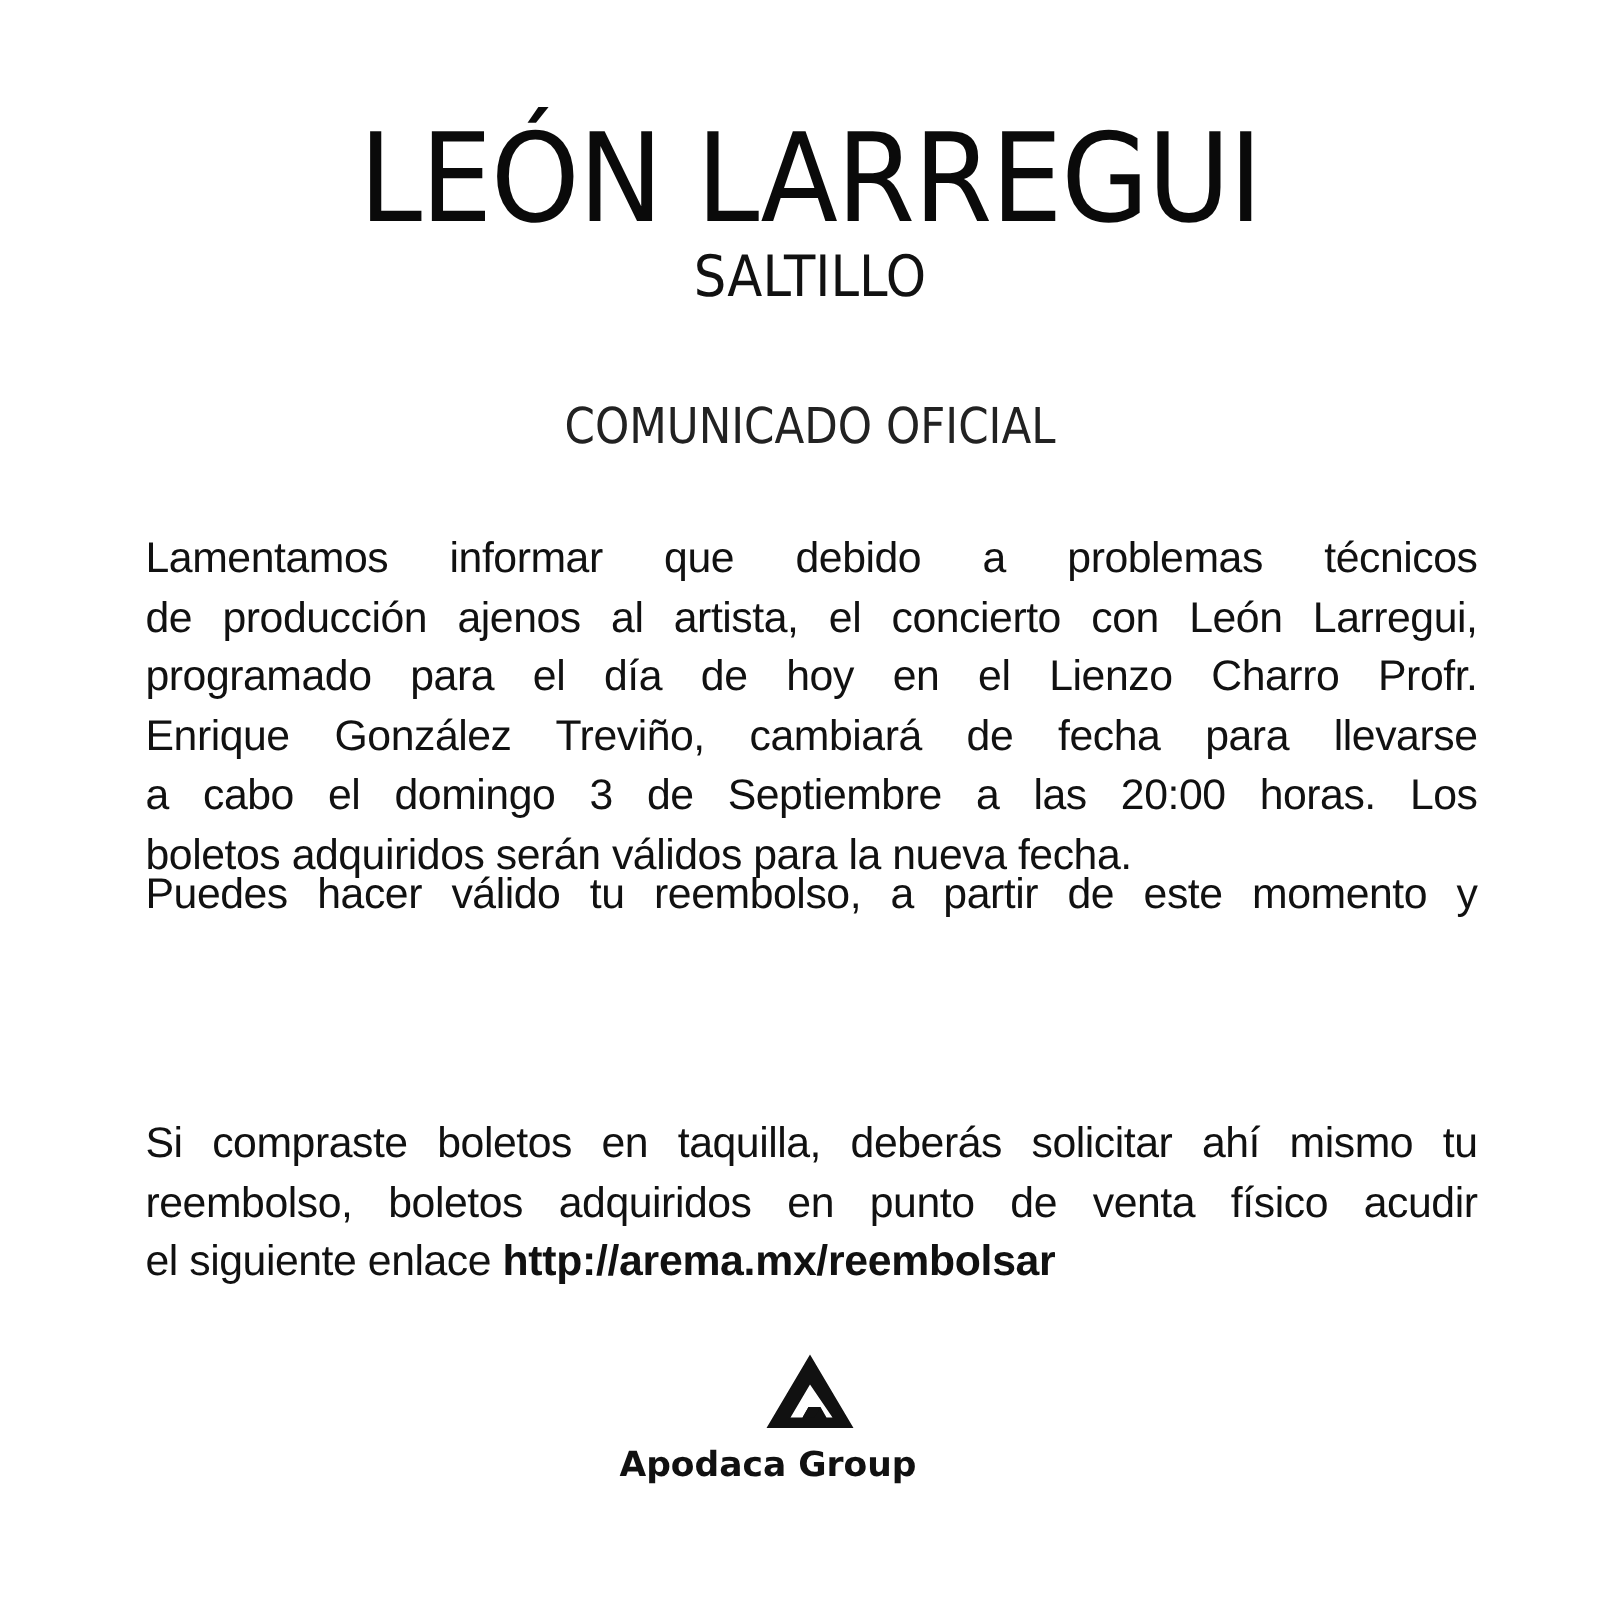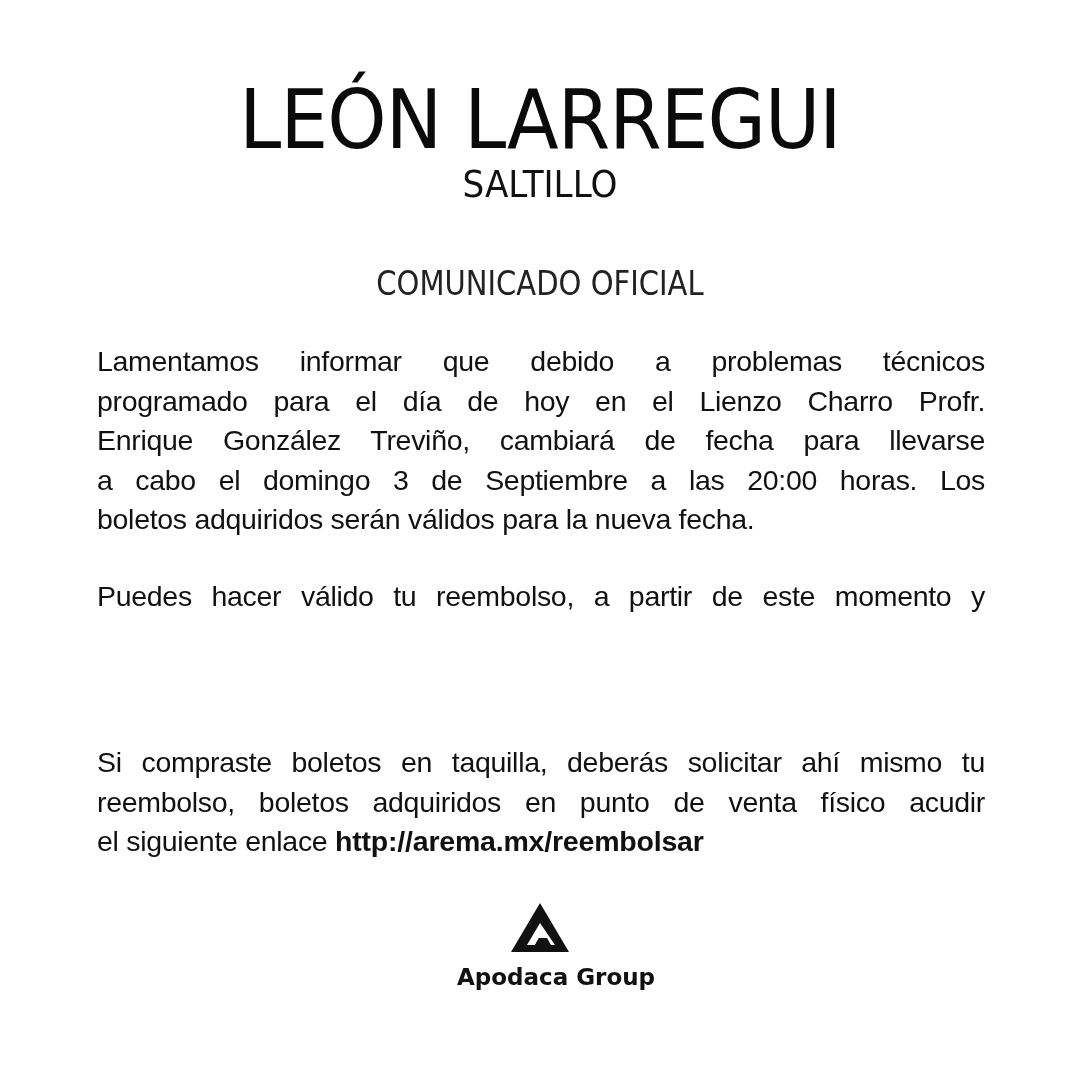--- a/index.html
+++ b/index.html
@@ -20,40 +20,41 @@
       font-family: "DejaVu Sans", sans-serif; font-size: 33px; line-height: 44px; color: #222;
       transform: scaleX(0.88);
     }
     .body {
       position: absolute; left: 97px; width: 888px;
       font-family: "Liberation Sans", sans-serif; font-size: 28.5px; line-height: 39.5px;
       color: #111; text-align: justify; letter-spacing: -0.3px;
     }
     .body .line { display: block; text-align: justify; text-align-last: justify; white-space: nowrap; }
     .body .line.last { text-align-last: left; }
-    .p1 { top: 342px; }
+    .p1 { top: 353px; }
     .p2 { top: 577px; }
     .p3 { top: 719px; margin-top: 24px; }
     .link { font-weight: bold; letter-spacing: -0.2px; }
     .logo { position: absolute; left: 505px; top: 898px; width: 70px; height: 60px; }
     .brand {
       position: absolute; left: 0; width: 1024px; top: 960px; text-align: center;
-      font-family: "DejaVu Sans", sans-serif; font-weight: bold; font-size: 23px; line-height: 34px; color: #111; margin-left: 44px;
+      font-family: "DejaVu Sans", sans-serif; font-weight: bold; font-size: 23px; line-height: 34px; color: #111;
     }
   </style>
 </head>
 <body>
 
 <div>
   <div class="title">LEÓN LARREGUI</div>
   <div class="subtitle">SALTILLO</div>
   <div class="heading">COMUNICADO OFICIAL</div>
 
   <div class="body p1">
     <span class="line">Lamentamos informar que debido a problemas técnicos</span>
+    <span class="line">de producción ajenos al artista, el concierto con León Larregui,</span>
     <span class="line">programado para el día de hoy en el Lienzo Charro Profr.</span>
     <span class="line">Enrique González Treviño, cambiará de fecha para llevarse</span>
     <span class="line">a cabo el domingo 3 de Septiembre a las 20:00 horas. Los</span>
     <span class="line last">boletos adquiridos serán válidos para la nueva fecha.</span>
   </div>
 
   <div class="body p2">
     <span class="line">Puedes hacer válido tu reembolso, a partir de este momento y</span>
   </div>
 

